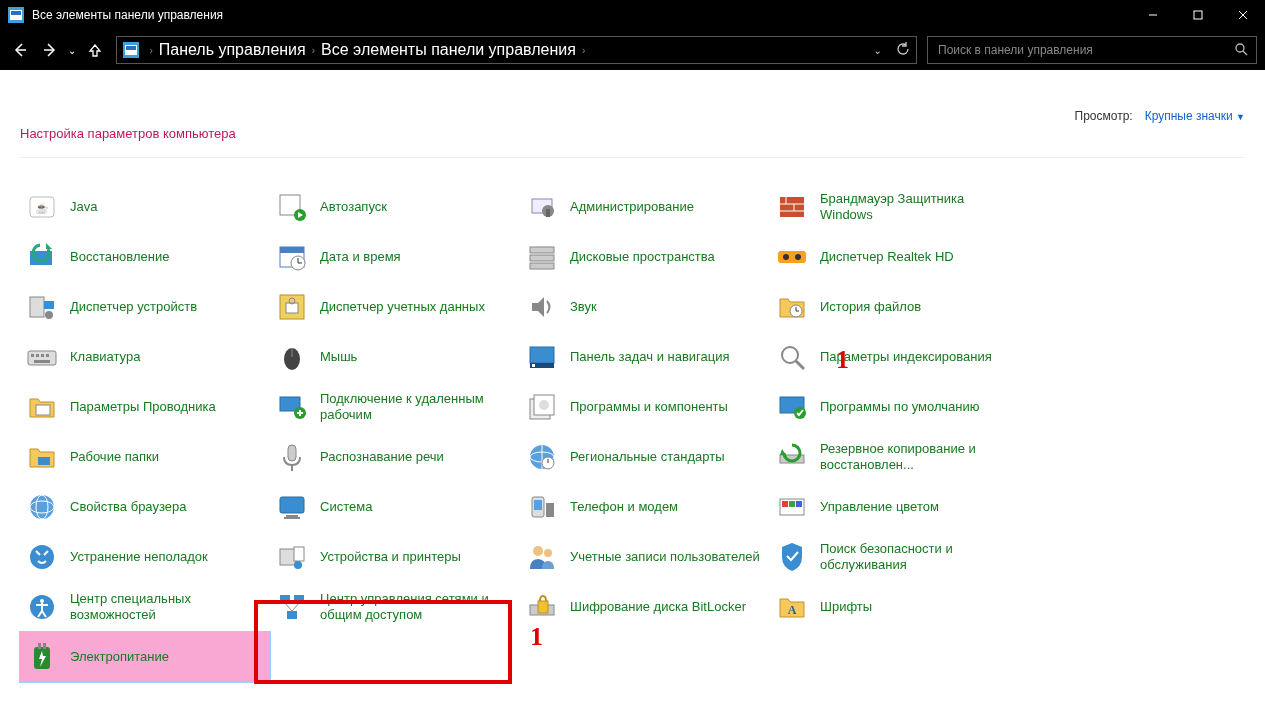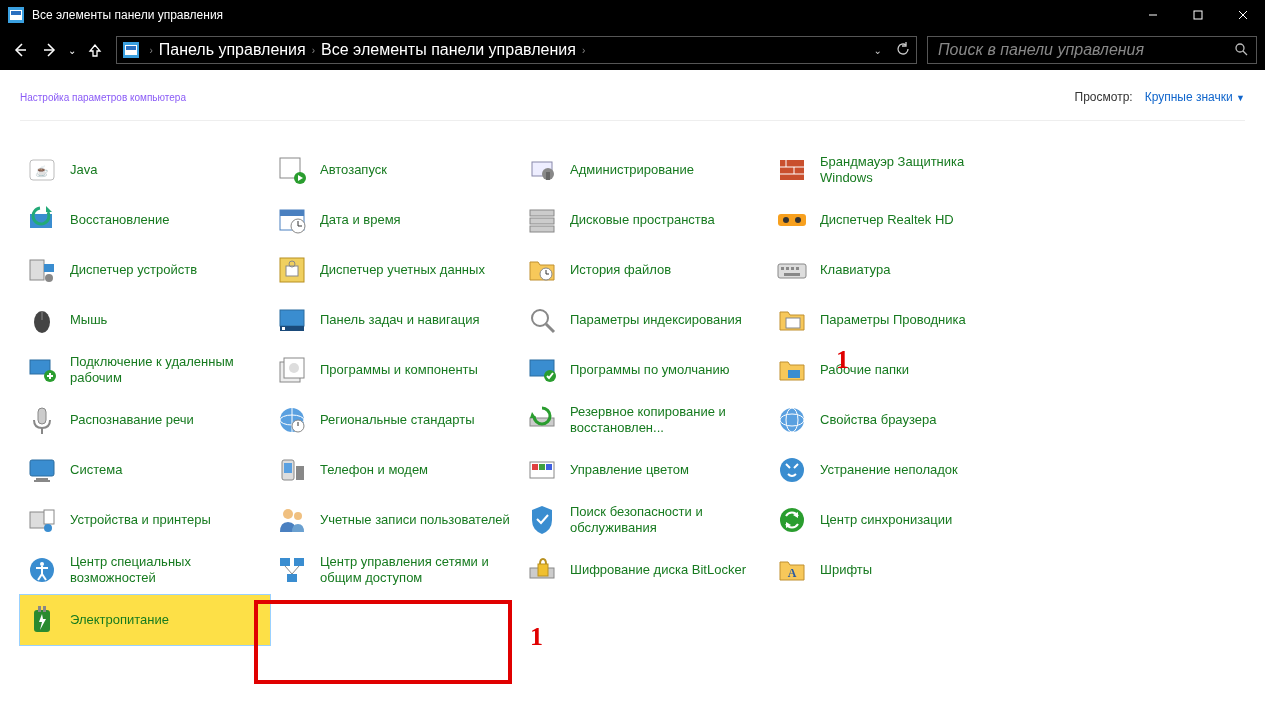--- a/index.html
+++ b/index.html
@@ -82,39 +82,39 @@
   .addr-right { margin-left: auto; display: flex; gap: 14px; color:#ccc; align-items:center;}
   .search-bar {
     width: 330px; height: 28px;
     border: 1px solid #555;
     background: #000;
     display: flex; align-items: center;
     padding: 0 8px;
   }
   .search-bar input {
     flex:1; background: transparent; border:0; outline:0;
-    color:#999; font-size:16px;
+    color:#999; font-size:12px;
     font-family: inherit;
-    font-style: italic;
   }
   .search-bar input::placeholder { color:#888; }
   .search-icon { color:#bbb; }
 
   .content {
     padding: 12px 20px 0 20px;
   }
   .header-row {
     display: flex;
     align-items: center;
     padding: 8px 0 16px 0;
     border-bottom: 1px solid #eee;
   }
   .page-title {
-    color: #8b5cf6;
-    font-size: 10px;
+    color: #be185d;
+    font-size: 13px;
+    margin-top: 36px;
   }
   .view-control {
     margin-left: auto;
     font-size: 12px;
     display: flex; align-items: center; gap: 12px;
   }
   .view-label { color: #333; }
   .view-link { color: #1166cc; }
   .view-link .tri { font-size: 9px; }
 
@@ -138,21 +138,21 @@
     flex-shrink: 0;
     display:flex;align-items:center;justify-content:center;
     position: relative;
   }
   .cp-label {
     color: #167a1f;
     font-size: 13px;
     line-height: 1.25;
   }
   .cp-item.selected {
-    background: #fde047;
+    background: #f9a8d4;
     outline: 1px solid #99d1ff;
   }
   .highlight-box {
     position: absolute;
     border: 4px solid #e00000;
     pointer-events: none;
   }
   .annotation-1 {
     position: absolute;
     color: #e00000;
@@ -359,20 +359,29 @@
             <rect x="4" y="4" width="24" height="24" fill="#f0d060" stroke="#b89020"></rect>
             <rect x="10" y="12" width="12" height="10" fill="#fff" stroke="#888"></rect>
             <circle cx="16" cy="10" r="3" fill="none" stroke="#888"></circle>
           </svg>
         </div>
         <div class="cp-label">Диспетчер учетных данных</div>
       </div>
       <div class="cp-item">
         <div class="cp-icon ic">
           <svg xmlns="http://www.w3.org/2000/svg" viewBox="0 0 32 32">
+            <polygon points="6,12 12,12 18,6 18,26 12,20 6,20" fill="#888"></polygon>
+            <path d="M21 10 Q26 16 21 22" stroke="#888" fill="none" stroke-width="2"></path>
+          </svg>
+        </div>
+        <div class="cp-label">Звук</div>
+      </div>
+      <div class="cp-item">
+        <div class="cp-icon ic">
+          <svg xmlns="http://www.w3.org/2000/svg" viewBox="0 0 32 32">
             <path d="M4 8 L12 8 L14 11 L28 11 L28 26 L4 26 Z" fill="#f7c85a" stroke="#c09030"></path>
             <circle cx="20" cy="20" r="6" fill="#fff" stroke="#888"></circle>
             <line x1="20" y1="20" x2="20" y2="16" stroke="#333"></line>
             <line x1="20" y1="20" x2="23" y2="20" stroke="#333"></line>
           </svg>
         </div>
         <div class="cp-label">История файлов</div>
       </div>
       <div class="cp-item">
         <div class="cp-icon ic">
@@ -571,31 +580,20 @@
           <svg xmlns="http://www.w3.org/2000/svg" viewBox="0 0 32 32">
             <path d="M6 6 L16 2 L26 6 L26 16 Q26 26 16 30 Q6 26 6 16 Z" fill="#3a8dd0"></path>
             <path d="M11 15 L15 19 L22 11" stroke="#fff" stroke-width="2" fill="none"></path>
           </svg>
         </div>
         <div class="cp-label">Поиск безопасности и обслуживания</div>
       </div>
       <div class="cp-item">
         <div class="cp-icon ic">
           <svg xmlns="http://www.w3.org/2000/svg" viewBox="0 0 32 32">
-            <circle cx="16" cy="16" r="12" fill="#2a9d2f"></circle>
-            <path d="M10 12 A7 7 0 0 1 22 12 M22 20 A7 7 0 0 1 10 20" stroke="#fff" fill="none" stroke-width="2"></path>
-            <polygon points="22,8 22,14 17,11" fill="#fff"></polygon>
-            <polygon points="10,24 10,18 15,21" fill="#fff"></polygon>
-          </svg>
-        </div>
-        <div class="cp-label">Центр синхронизации</div>
-      </div>
-      <div class="cp-item">
-        <div class="cp-icon ic">
-          <svg xmlns="http://www.w3.org/2000/svg" viewBox="0 0 32 32">
             <circle cx="16" cy="16" r="12" fill="#3a8dd0"></circle>
             <circle cx="16" cy="10" r="2" fill="#fff"></circle>
             <line x1="16" y1="12" x2="16" y2="20" stroke="#fff" stroke-width="2"></line>
             <line x1="10" y1="14" x2="22" y2="14" stroke="#fff" stroke-width="2"></line>
             <line x1="16" y1="20" x2="12" y2="26" stroke="#fff" stroke-width="2"></line>
             <line x1="16" y1="20" x2="20" y2="26" stroke="#fff" stroke-width="2"></line>
           </svg>
         </div>
         <div class="cp-label">Центр специальных возможностей</div>
       </div>

